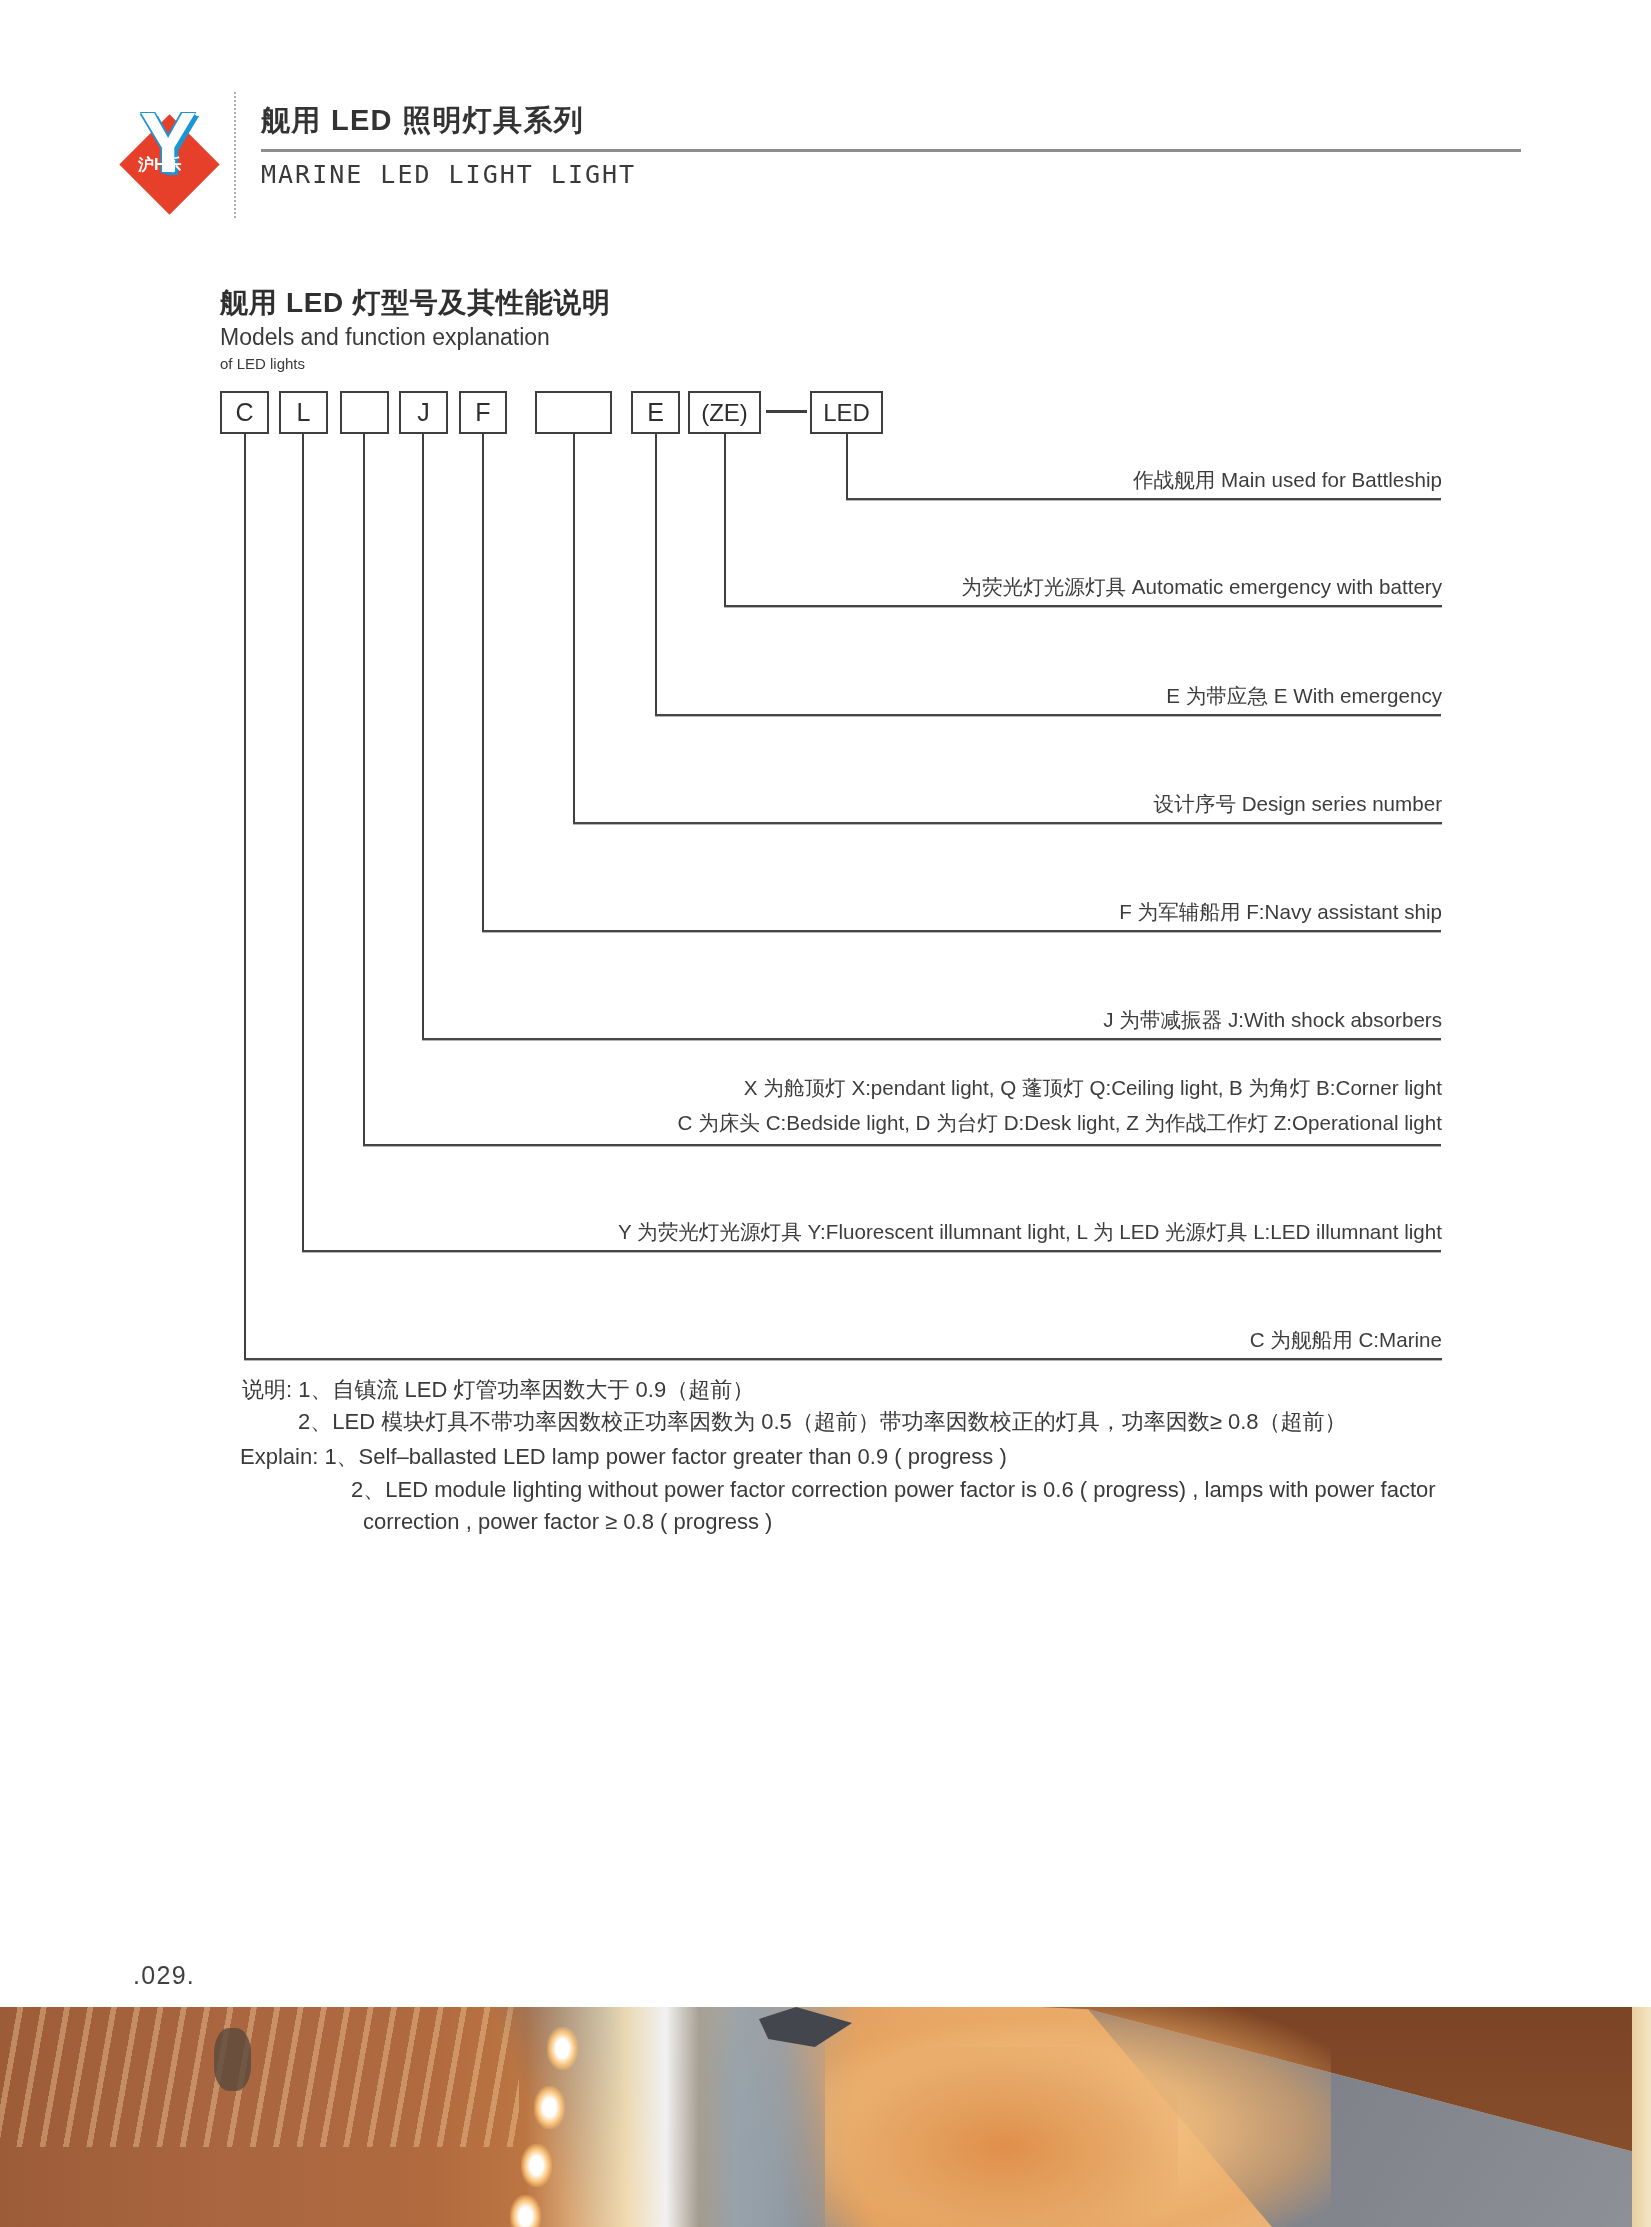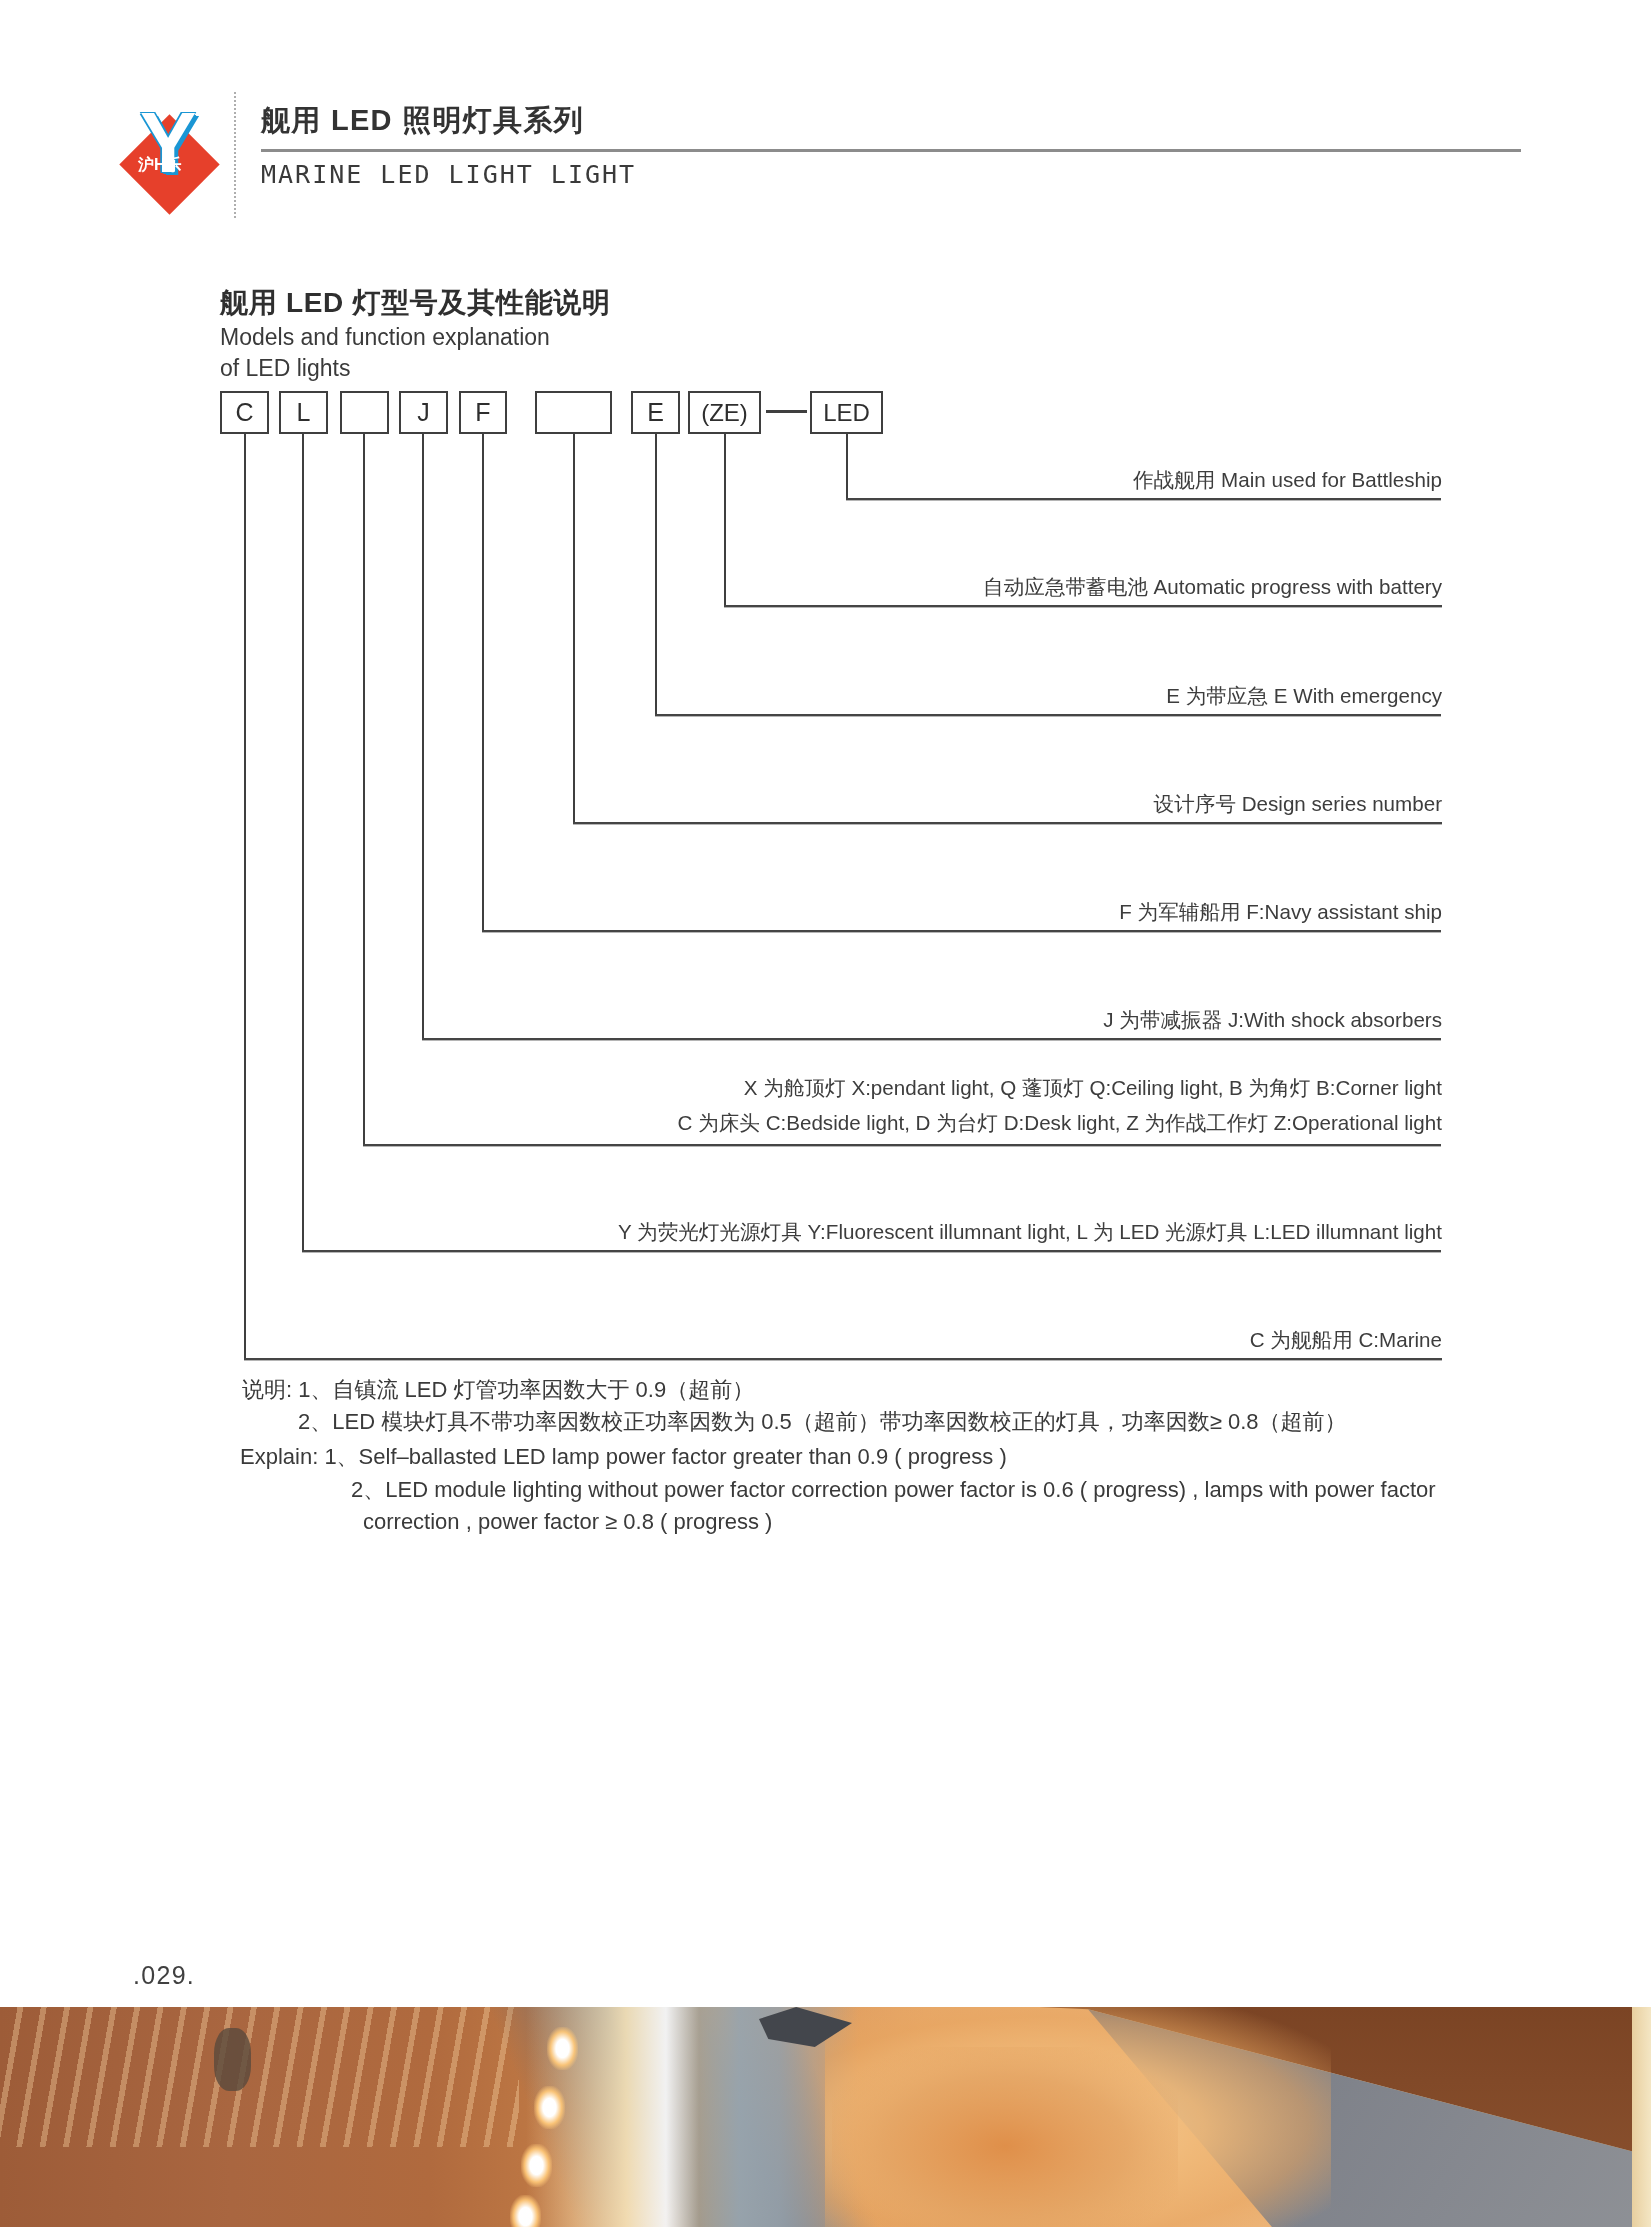--- a/index.html
+++ b/index.html
@@ -18,21 +18,21 @@
   #header-dotted{position:absolute;left:234px;top:92px;height:126px;width:0;
     border-left:2px dotted #aeaeae;}
   #header-title-zh{position:absolute;left:261px;top:101px;font-size:29px;font-weight:bold;
     color:#333333;letter-spacing:1.3px;white-space:nowrap;}
   #header-rule{position:absolute;left:261px;top:149px;width:1260px;height:2.7px;background:#8c8c8c;}
   #header-title-en{position:absolute;left:261px;top:160px;font-size:25px;color:#3a3a3a;
     font-family:"DejaVu Sans Mono","Liberation Mono",monospace;letter-spacing:2px;white-space:nowrap;}
   
   #sec-zh{position:absolute;left:220px;top:284px;font-size:28px;font-weight:bold;color:#2f2f2f;letter-spacing:0.7px;white-space:nowrap;}
   #sec-en1{position:absolute;left:220px;top:324px;font-size:23px;color:#3a3a3a;white-space:nowrap;}
-  #sec-en2{position:absolute;left:220px;top:355px;font-size:23px;color:#3a3a3a;white-space:nowrap;}
+  #sec-en2{position:absolute;left:220px;top:355px;font-size:15px;color:#3a3a3a;white-space:nowrap;}
   
   .mbox{position:absolute;top:391px;height:39px;border:2px solid #3f3f3f;background:#fff;
     text-align:center;line-height:39px;font-size:25px;color:#2e2e2e;}
   #dash-sep{position:absolute;left:766px;top:410px;width:41px;height:2.7px;background:#3f3f3f;}
   
   .vline{position:absolute;width:2px;background:#3f3f3f;}
   .hline{position:absolute;height:2.7px;background:linear-gradient(to bottom,#454545 0 2px,#b5b5b5 2px 2.7px);}
   .rlabel{position:absolute;right:210px;height:27px;line-height:27px;font-size:20.6px;
     color:#3d3d3d;white-space:nowrap;text-align:right;}
   
@@ -111,21 +111,21 @@
   <div class="hline" style="left:724px;top:605px;width:718px;"></div>
   <div class="hline" style="left:655px;top:714px;width:786px;"></div>
   <div class="hline" style="left:573px;top:822px;width:869px;"></div>
   <div class="hline" style="left:482px;top:930px;width:959px;"></div>
   <div class="hline" style="left:422px;top:1038px;width:1019px;"></div>
   <div class="hline" style="left:363px;top:1144px;width:1078px;"></div>
   <div class="hline" style="left:302px;top:1250px;width:1139px;"></div>
   <div class="hline" style="left:244px;top:1358px;width:1198px;"></div>
 
   <div class="rlabel" style="top:466px;">作战舰用 Main used for Battleship</div>
-  <div class="rlabel" style="top:573px;">自动应急带蓄电池 Automatic progress with battery</div>
+  <div class="rlabel" style="top:573px;">为荧光灯光源灯具 Automatic emergency with battery</div>
   <div class="rlabel" style="top:682px;">E 为带应急 E With emergency</div>
   <div class="rlabel" style="top:790px;">设计序号 Design series number</div>
   <div class="rlabel" style="top:898px;">F 为军辅船用 F:Navy assistant ship</div>
   <div class="rlabel" style="top:1006px;margin-left:32px;">J 为带减振器 J:With shock absorbers</div>
   <div class="rlabel" style="top:1074px;">X 为舱顶灯 X:pendant light, Q 蓬顶灯 Q:Ceiling light, B 为角灯 B:Corner light</div>
   <div class="rlabel" style="top:1109px;">C 为床头 C:Bedside light, D 为台灯 D:Desk light, Z 为作战工作灯 Z:Operational light</div>
   <div class="rlabel" style="top:1218px;">Y 为荧光灯光源灯具 Y:Fluorescent illumnant light,  L 为 LED 光源灯具 L:LED illumnant light</div>
   <div class="rlabel" style="top:1326px;">C 为舰船用 C:Marine</div>
 
   <div class="note" style="left:242px;top:1375px;">说明: 1、自镇流 LED 灯管功率因数大于 0.9（超前）</div>

